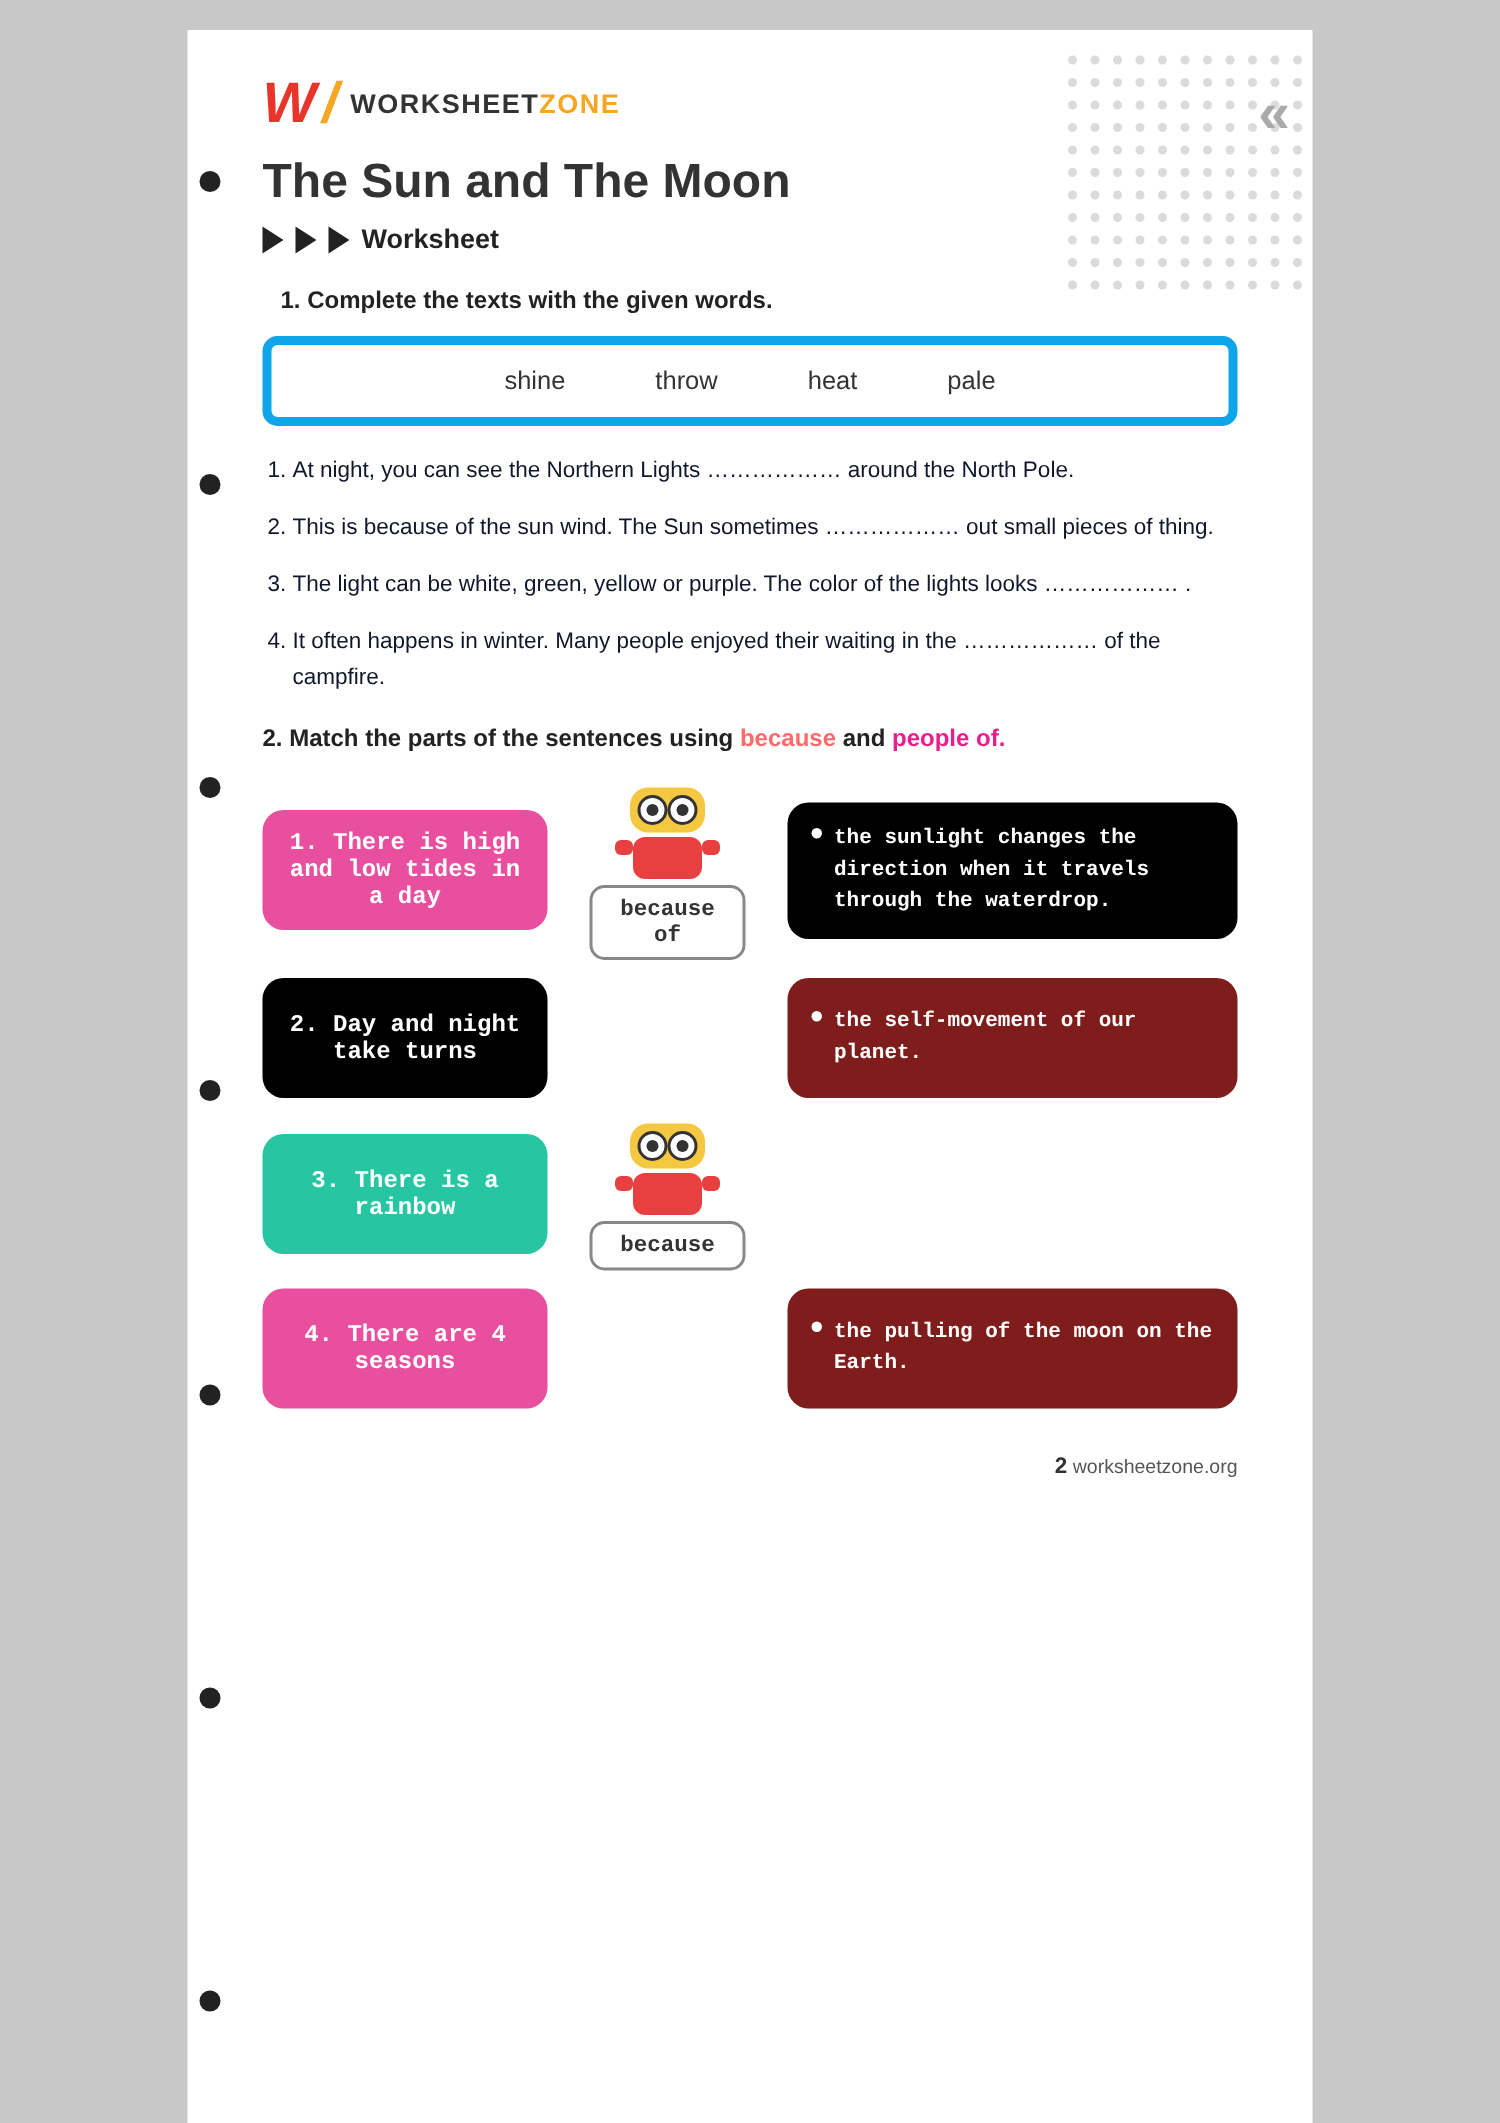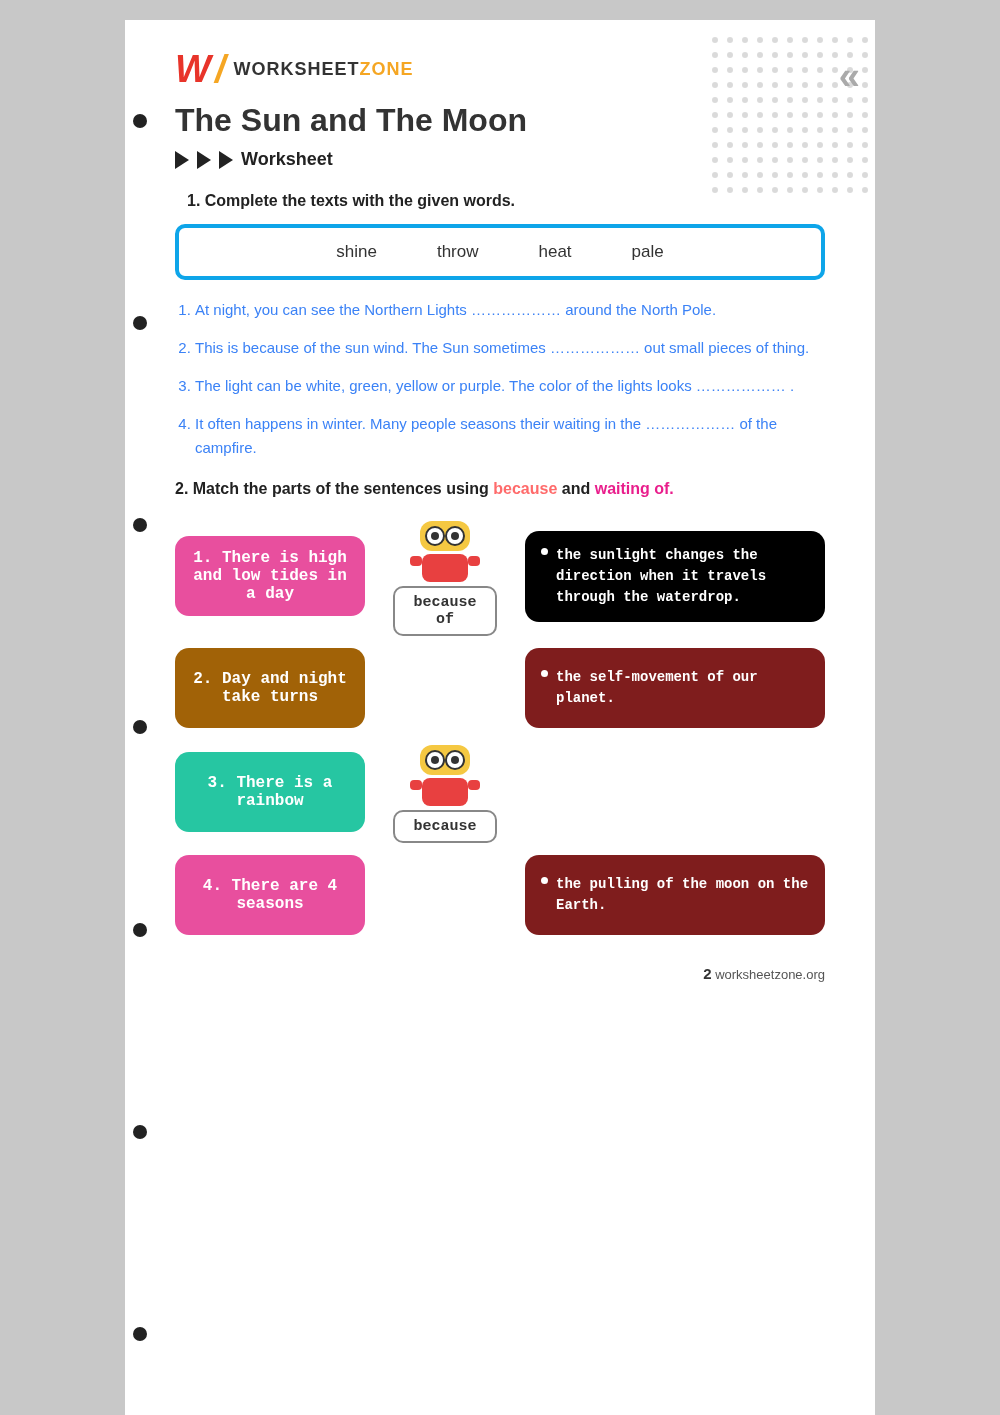--- a/index.html
+++ b/index.html
@@ -79,41 +79,41 @@
     
     .section-title {
       font-size: 16px;
       font-weight: 700;
       color: #222;
       margin-bottom: 14px;
       margin-left: 12px;
     }
 
     .word-box {
-      border: 4px solid #0ea5e9;
+      border: 6px solid #0ea5e9;
       border-radius: 10px;
       padding: 14px 40px;
       display: flex;
       justify-content: center;
       gap: 60px;
       margin-bottom: 18px;
       background: #fff;
     }
     .word-item {
       font-size: 17px;
       color: #333;
     }
 
     .numbered-list {
       padding-left: 20px;
       margin-bottom: 20px;
     }
     .numbered-list li {
       font-size: 15px;
-      color: #3b82f6;
+      color: #0f172a;
       margin-bottom: 14px;
       line-height: 1.6;
     }
 
     
     .section2-title {
       font-size: 16px;
       font-weight: 700;
       color: #222;
       margin-bottom: 18px;
@@ -145,21 +145,21 @@
       align-items: center;
       justify-content: center;
       padding: 12px 16px;
       font-size: 16px;
       font-weight: 700;
       color: #fff;
       text-align: center;
       flex-shrink: 0;
     }
     .left-pink { background: #e84f9e; }
-    .left-blue { background: #a16207; }
+    .left-blue { background: #000000; }
     .left-teal { background: #26c6a2; }
 
     .middle-area {
       width: 160px;
       display: flex;
       flex-direction: column;
       align-items: center;
       justify-content: center;
       flex-shrink: 0;
     }
@@ -432,27 +432,27 @@
       <span class="word-item">shine</span>
       <span class="word-item">throw</span>
       <span class="word-item">heat</span>
       <span class="word-item">pale</span>
     </div>
 
     <ol class="numbered-list">
       <li>At night, you can see the Northern Lights ……………… around the North Pole.</li>
       <li>This is because of the sun wind. The Sun sometimes ……………… out small pieces of thing.</li>
       <li>The light can be white, green, yellow or purple. The color of the lights looks ……………… .</li>
-      <li>It often happens in winter. Many people seasons their waiting in the ……………… of the campfire.</li>
+      <li>It often happens in winter. Many people enjoyed their waiting in the ……………… of the campfire.</li>
     </ol>
   </div>
 
   <div>
     <div class="section2-title">
-      <span>2. Match the parts of the sentences using </span><span class="because">because</span><span> and </span><span class="because-of">waiting of.</span>
+      <span>2. Match the parts of the sentences using </span><span class="because">because</span><span> and </span><span class="because-of">people of.</span>
     </div>
 
     <div class="match-container">
 
       <div class="match-row">
         <div class="left-box left-pink">
           <span>1. There is high and low tides in a day</span>
         </div>
         <div class="middle-area">
 

